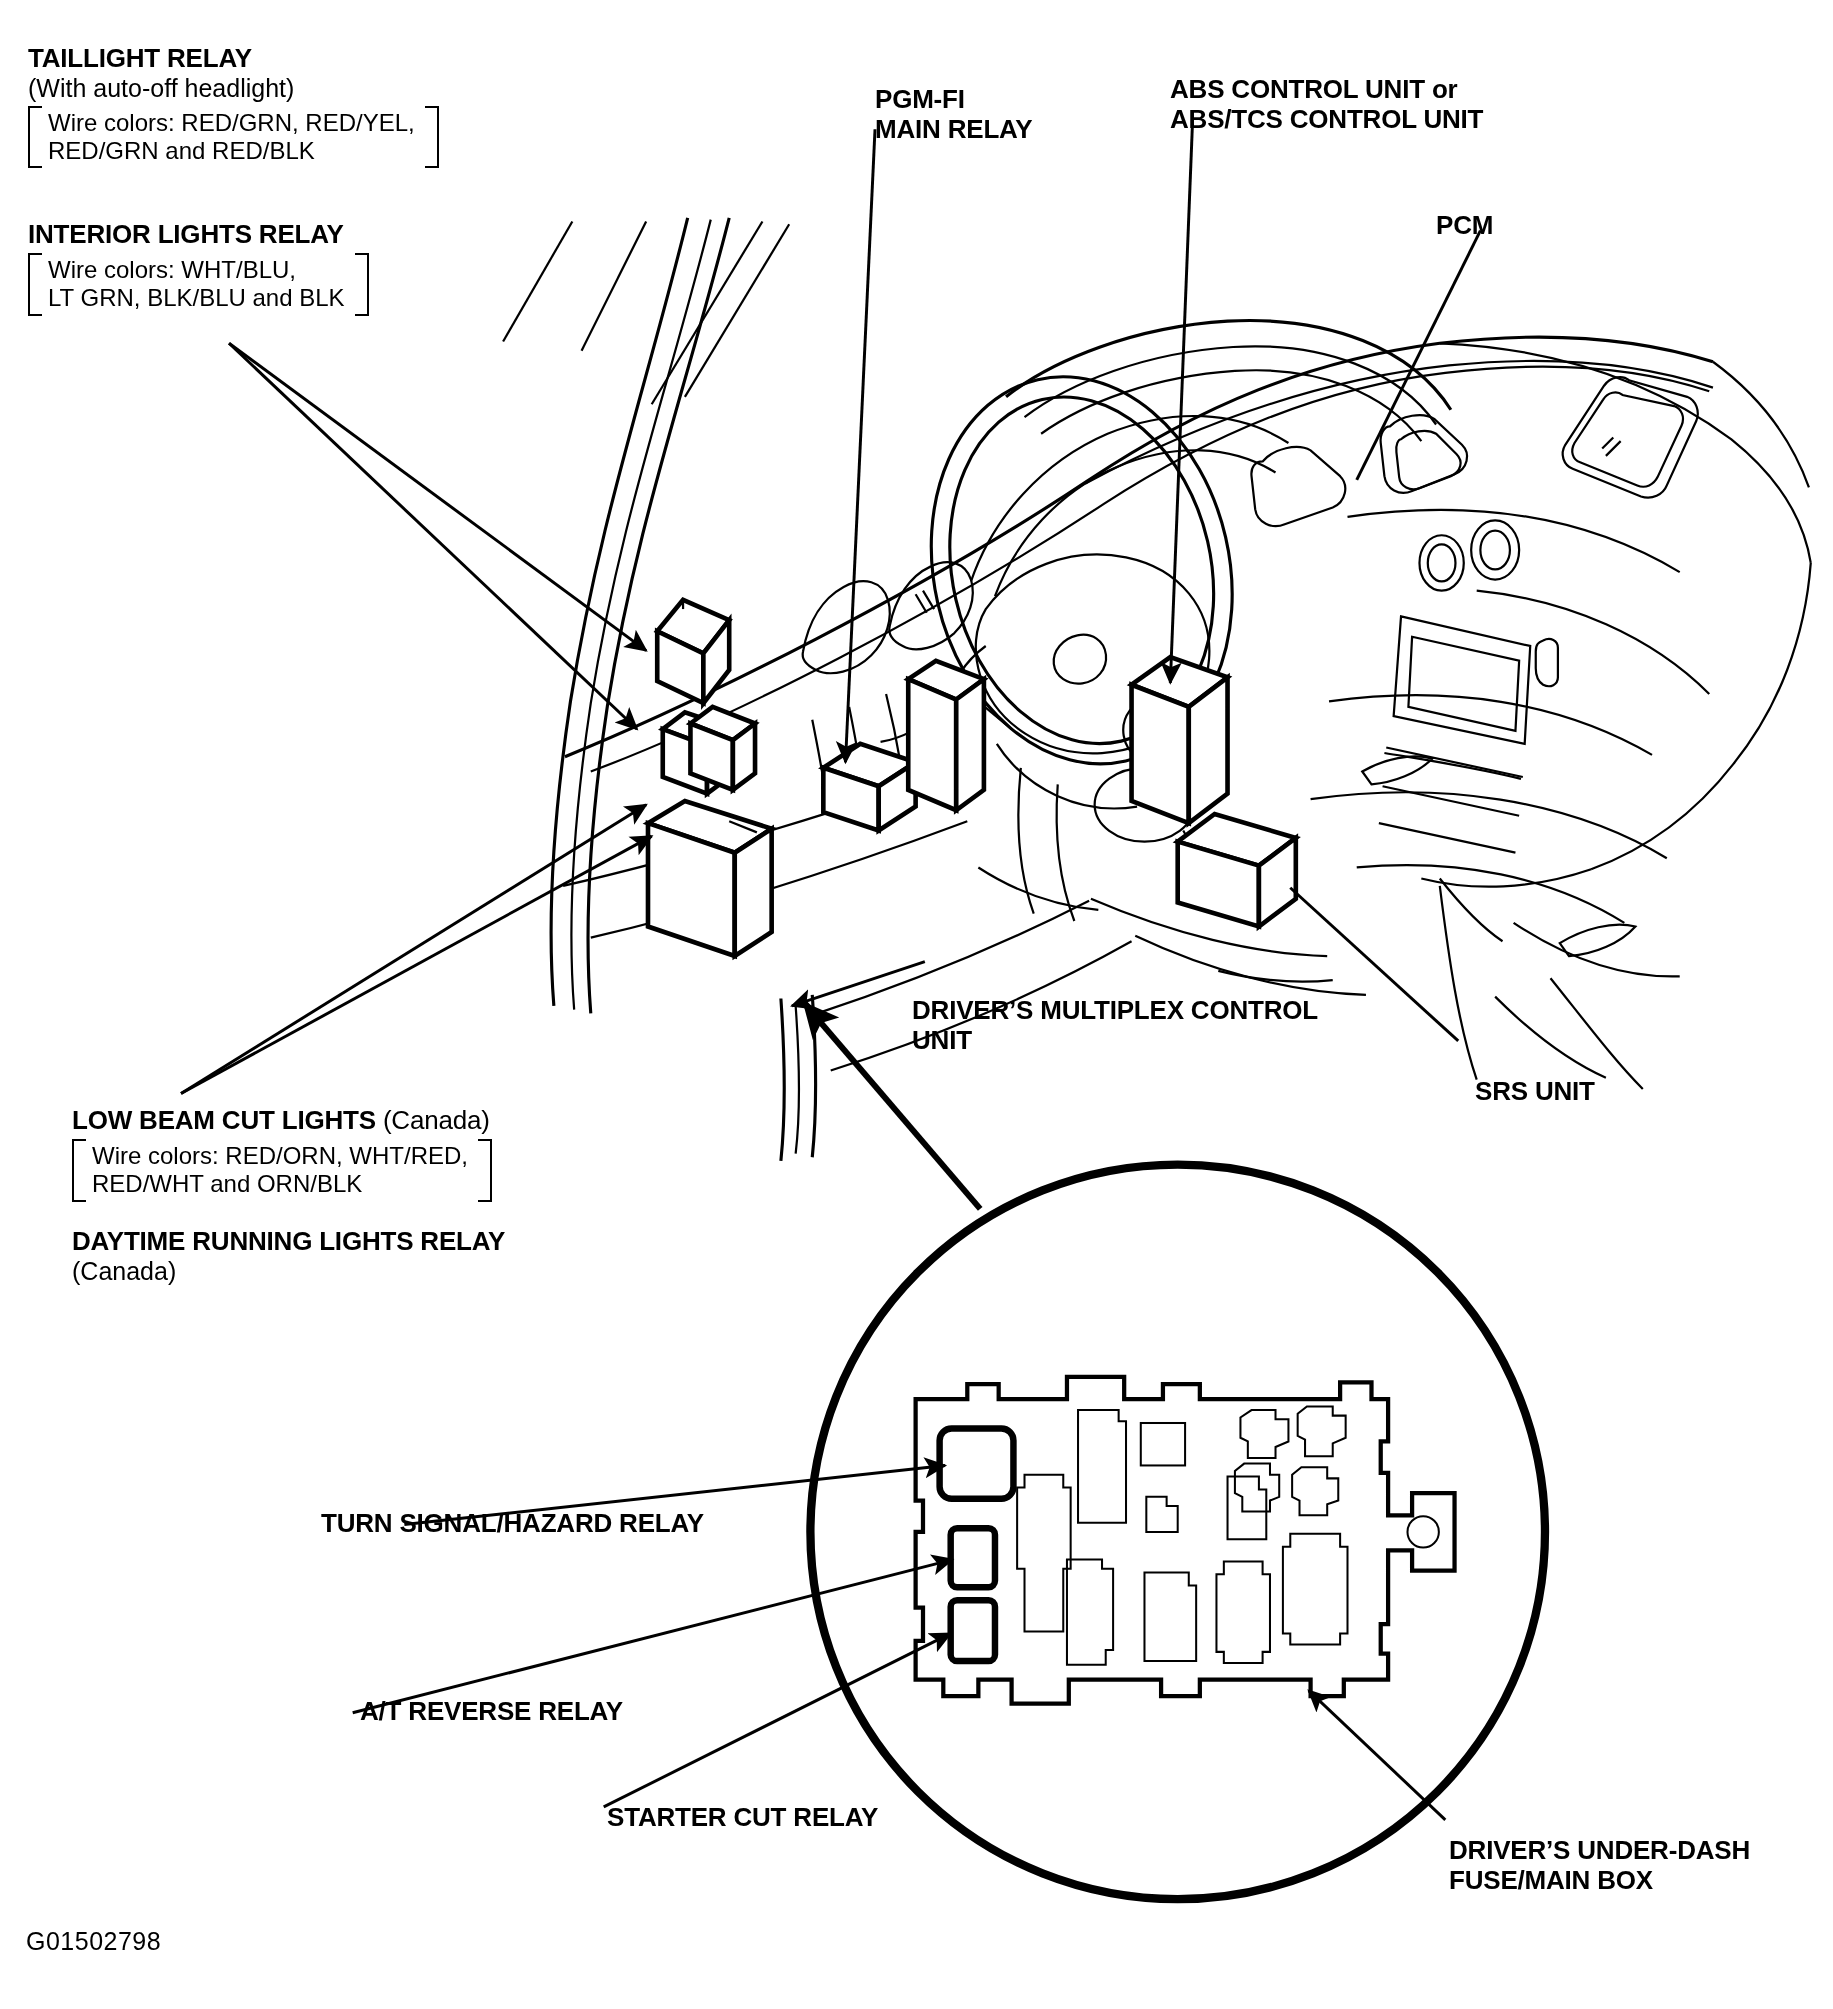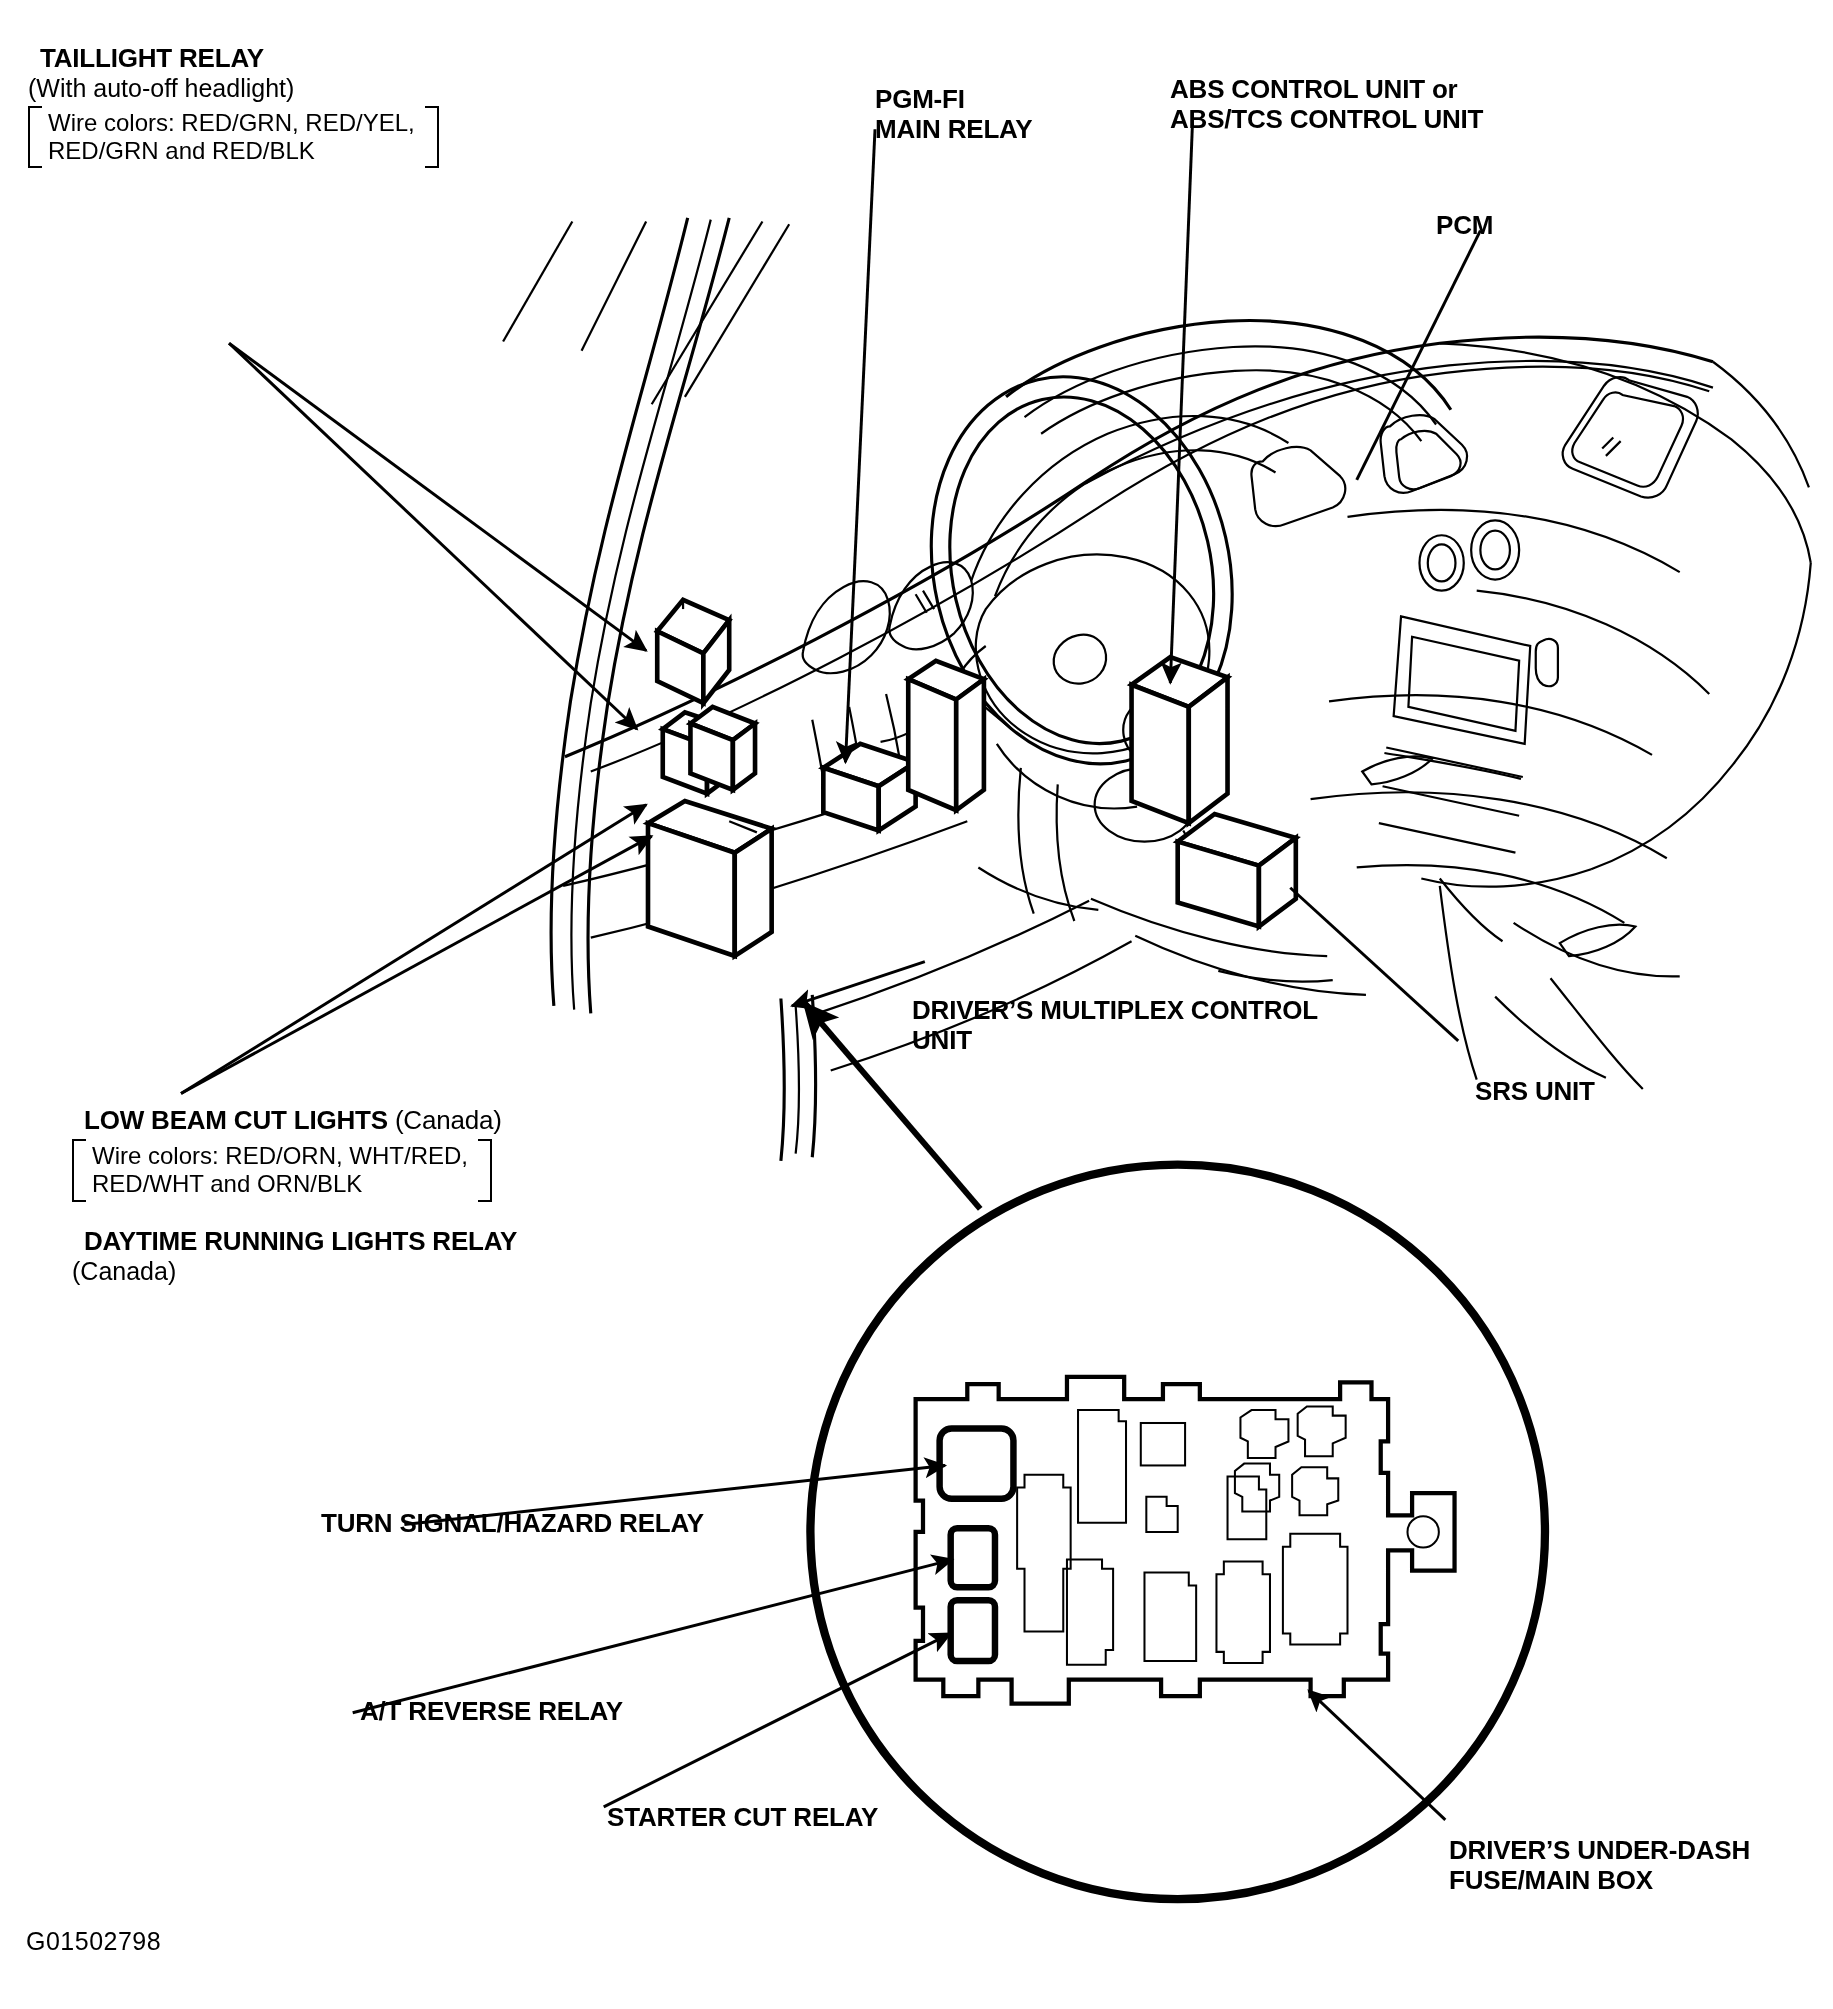--- a/index.html
+++ b/index.html
@@ -14,21 +14,20 @@
   #stage{position:absolute;inset:0;width:1834px;height:2009px;}
 
   
   .lbl{position:absolute;}
   .hdr{
     font-weight:bold;
     font-size:26px;
     letter-spacing:-0.2px;
     line-height:1.14;
     white-space:nowrap;
-    margin-left:12px;
   }
   .hdr .norm{font-weight:normal;}
   .sub{
     font-size:25px;
     line-height:1.14;
     white-space:nowrap;
   }
   .bracketed{
     position:relative;
     display:inline-block;
@@ -415,20 +414,27 @@
 
   <div class="lbl" style="left:28px;top:44px;">
     <div class="hdr">TAILLIGHT RELAY</div>
     <div class="sub">(With auto-off headlight)</div>
     <div class="bracketed">
       <div class="wires">Wire colors: RED/GRN, RED/YEL,</div>
       <div class="wires">RED/GRN and RED/BLK</div>
     </div>
   </div>
 
+  <div class="lbl" style="left:28px;top:220px;">
+    <div class="hdr">INTERIOR LIGHTS RELAY</div>
+    <div class="bracketed">
+      <div class="wires">Wire colors: WHT/BLU,</div>
+      <div class="wires">LT GRN, BLK/BLU and BLK</div>
+    </div>
+  </div>
 
   <div class="lbl" style="left:72px;top:1106px;">
     <div class="hdr">
       <span>LOW BEAM CUT LIGHTS</span>
       <span class="norm">(Canada)</span>
     </div>
     <div class="bracketed">
       <div class="wires">Wire colors: RED/ORN, WHT/RED,</div>
       <div class="wires">RED/WHT and ORN/BLK</div>
     </div>

